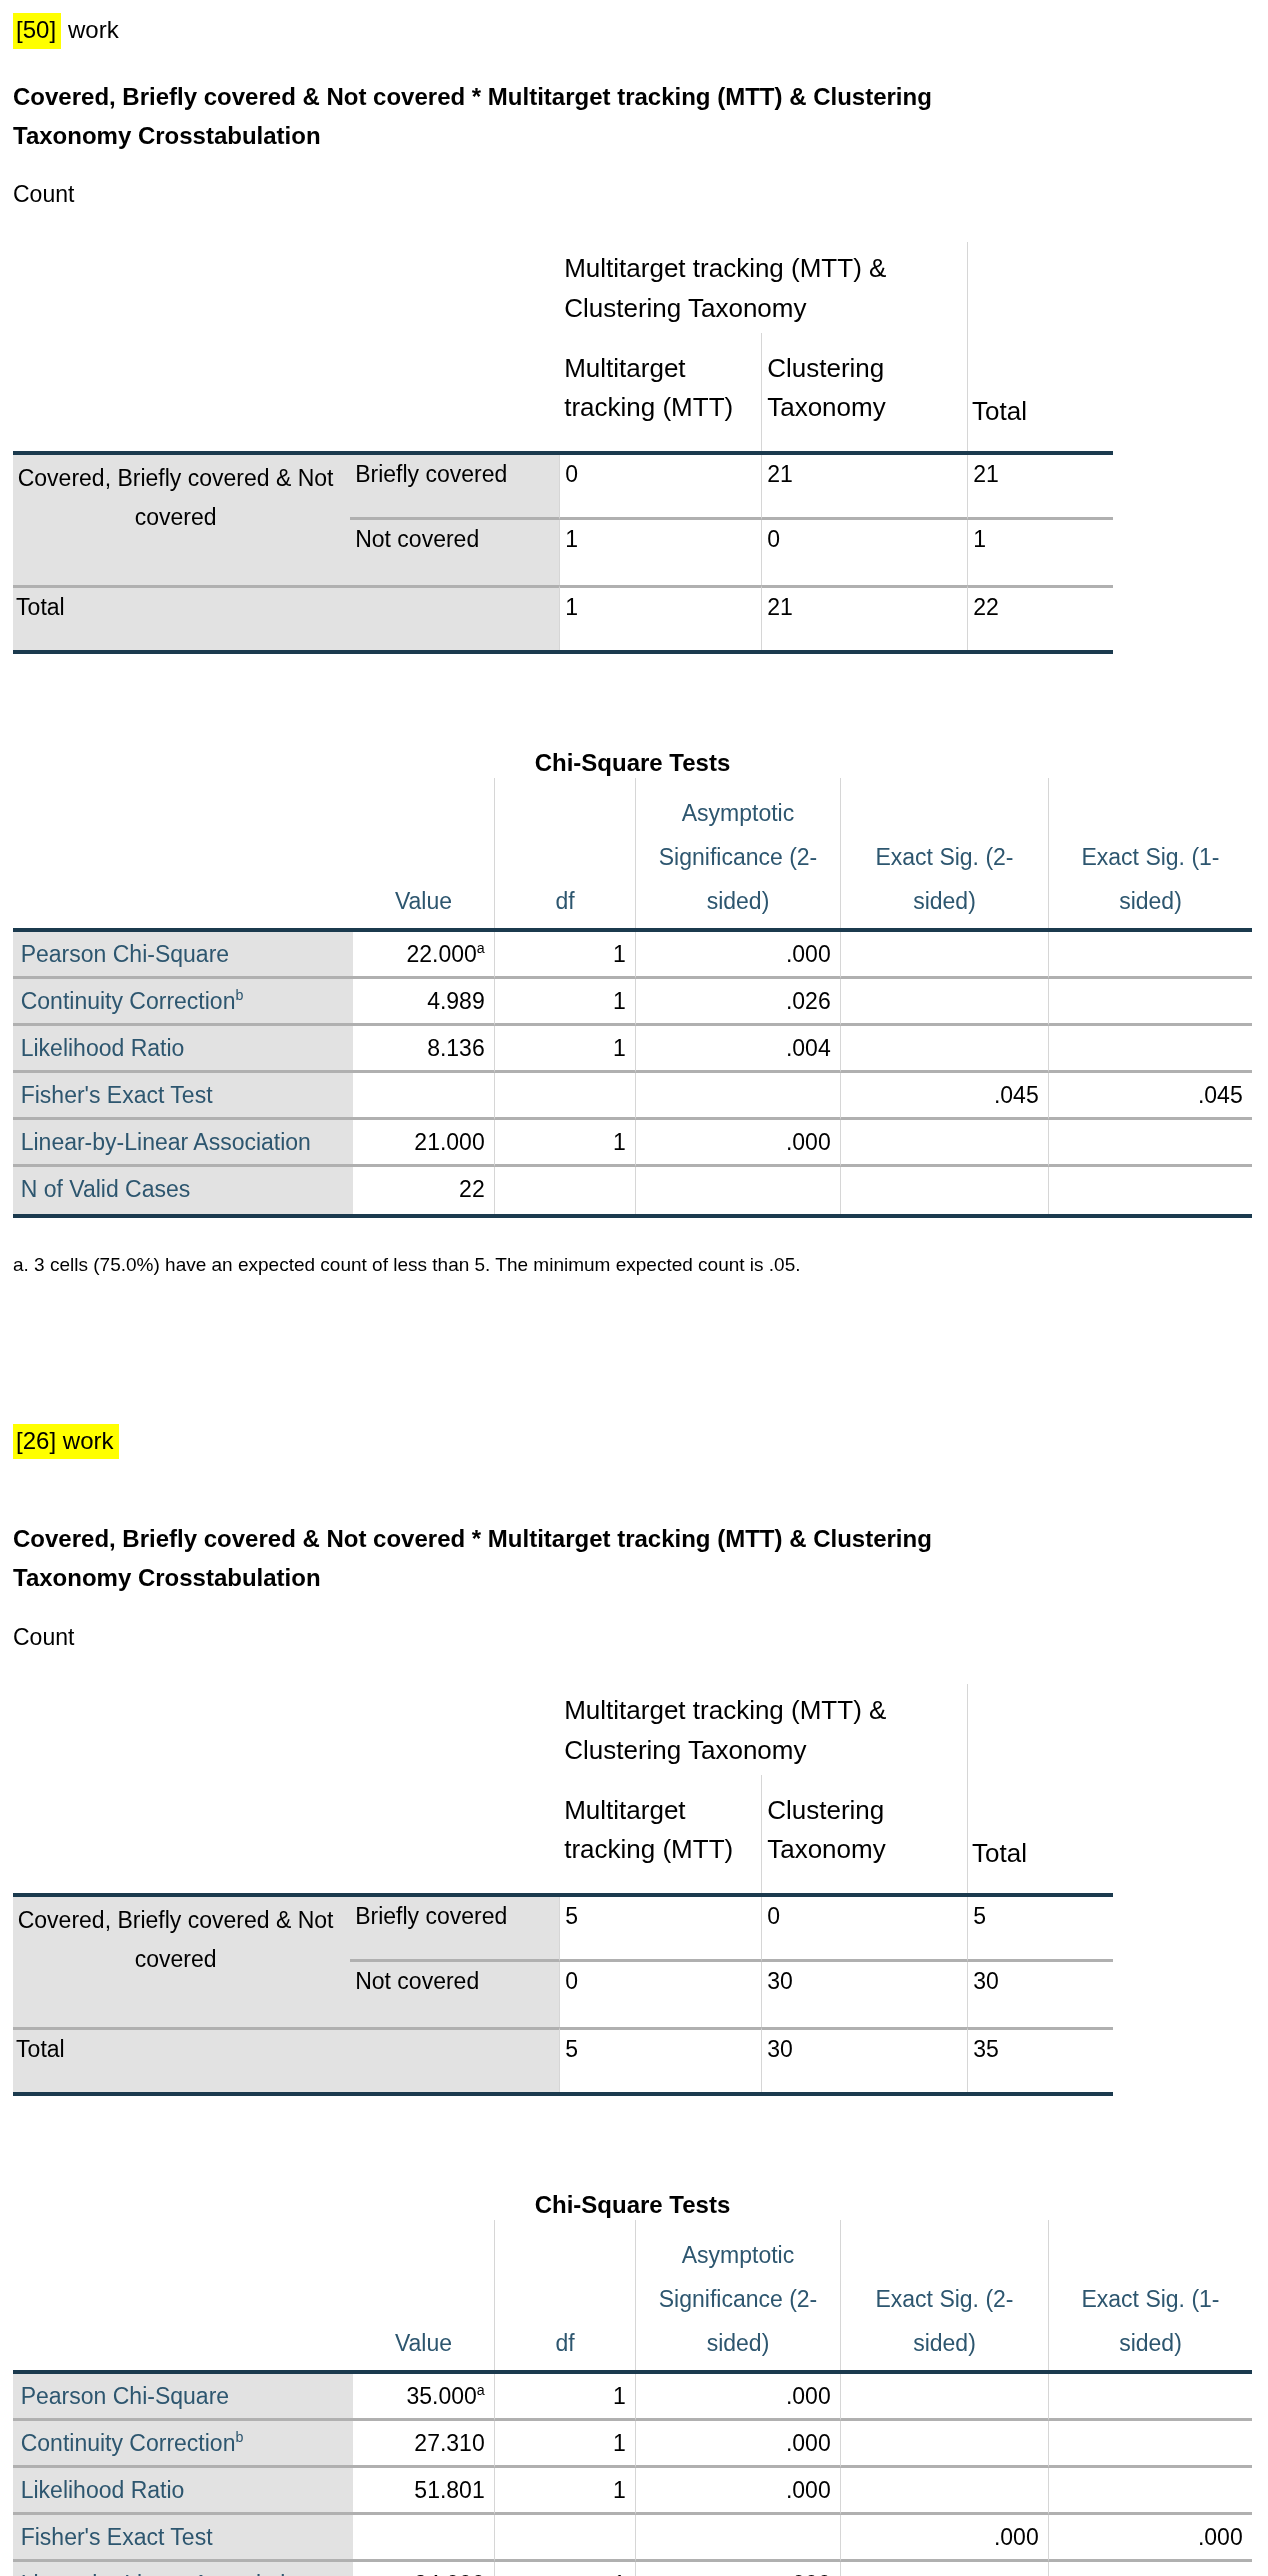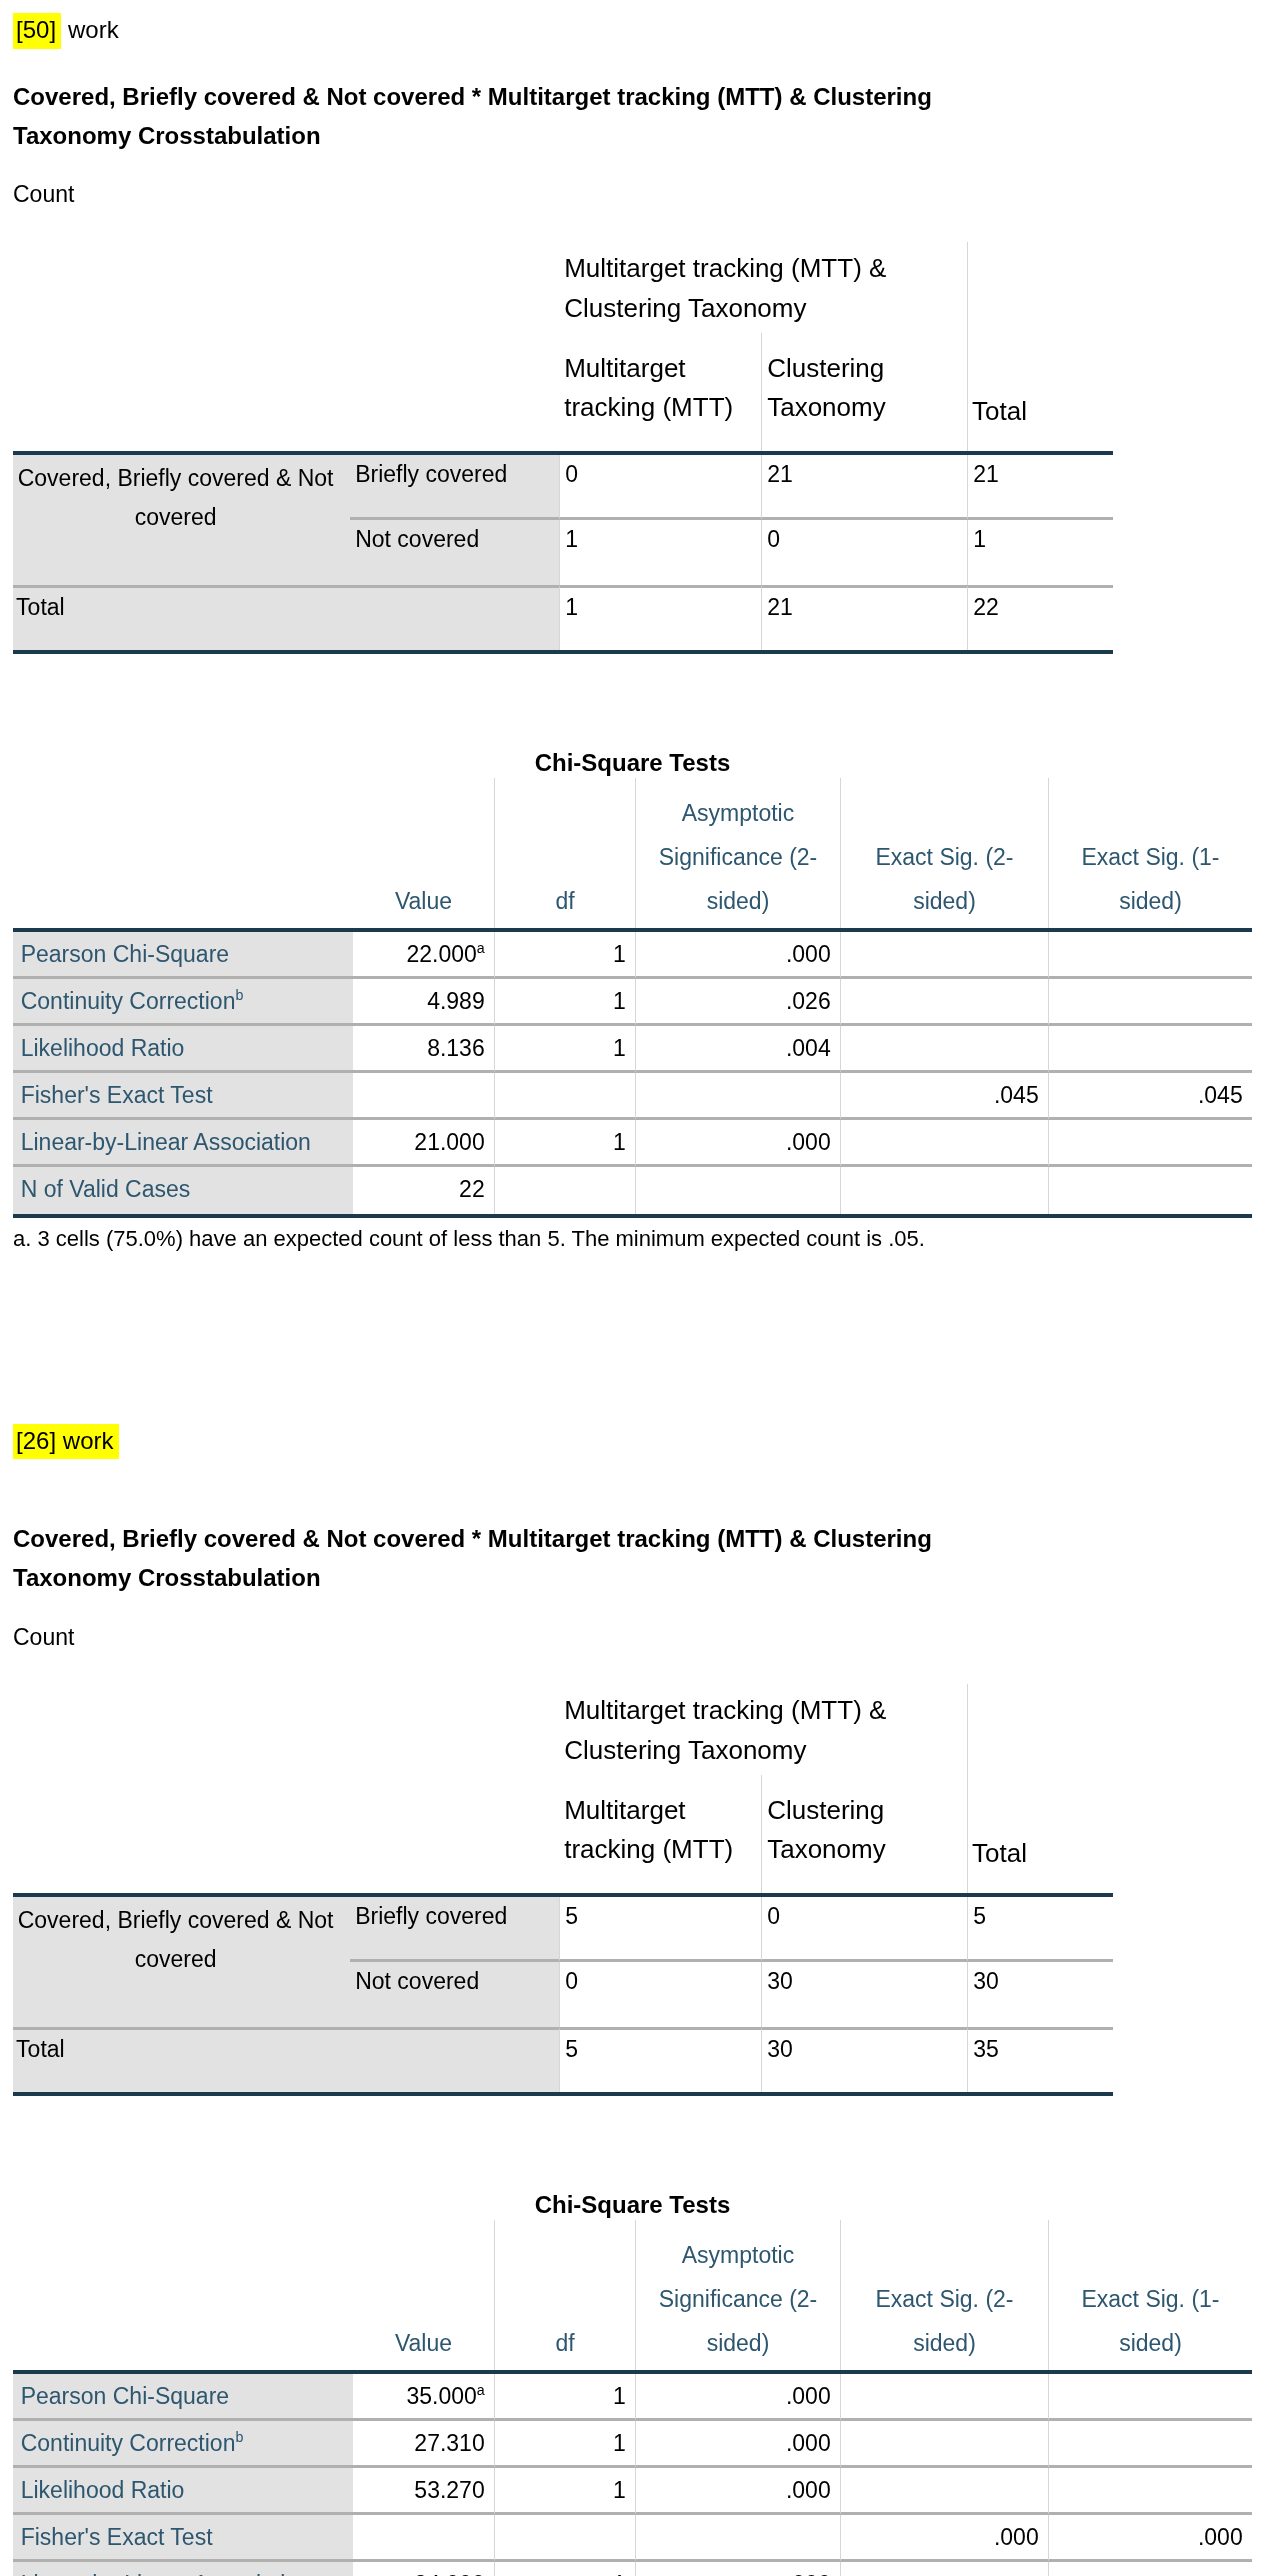--- a/index.html
+++ b/index.html
@@ -46,21 +46,21 @@
           border-bottom:4.1px solid #1b3a4e;font-size:23px;color:#2d566f;}
   .cs-hcell{min-height:145px;display:flex;flex-direction:column;justify-content:flex-end;
             align-items:center;text-align:center;line-height:44px;padding-bottom:5px;}
   .cs-div{border-left:1.5px solid #d6d6d6;}
   .cs-body{display:grid;grid-template-columns:340px 141px 141px 205px 208px 204px;
            grid-auto-rows:47px;font-size:23px;border-bottom:4.1px solid #1b3a4e;}
   .cs-stub{background:#e2e2e2;color:#2d566f;padding:9.3px 0 0 7.7px;white-space:nowrap;}
   .cs-num{text-align:right;padding:9.3px 9.3px 0 0;}
   sup{font-size:62%;line-height:0;}
 
-  .fn{font-size:22px;line-height:41px;padding-top:0;}
+  .fn{font-size:19px;line-height:41px;padding-top:26px;}
 </style>
 </head>
 <body>
 
 <div class="page">
 
   <div class="abs workline" style="top:14.4px;">
     <span class="hl">[50]</span><span> <span>work</span></span>
   </div>
 
@@ -253,21 +253,21 @@
       <div class="cs-num cs-div sepB"></div>
 
       <div class="cs-stub sepB"><span>Continuity Correction</span><sup>b</sup></div>
       <div class="cs-num sepB"><span>27.310</span><sup></sup></div>
       <div class="cs-num cs-div sepB">1</div>
       <div class="cs-num cs-div sepB">.000</div>
       <div class="cs-num cs-div sepB"></div>
       <div class="cs-num cs-div sepB"></div>
 
       <div class="cs-stub sepB"><span>Likelihood Ratio</span><sup></sup></div>
-      <div class="cs-num sepB"><span>53.270</span><sup></sup></div>
+      <div class="cs-num sepB"><span>51.801</span><sup></sup></div>
       <div class="cs-num cs-div sepB">1</div>
       <div class="cs-num cs-div sepB">.000</div>
       <div class="cs-num cs-div sepB"></div>
       <div class="cs-num cs-div sepB"></div>
 
       <div class="cs-stub sepB"><span>Fisher's Exact Test</span><sup></sup></div>
       <div class="cs-num sepB"><span></span><sup></sup></div>
       <div class="cs-num cs-div sepB"></div>
       <div class="cs-num cs-div sepB"></div>
       <div class="cs-num cs-div sepB">.000</div>

